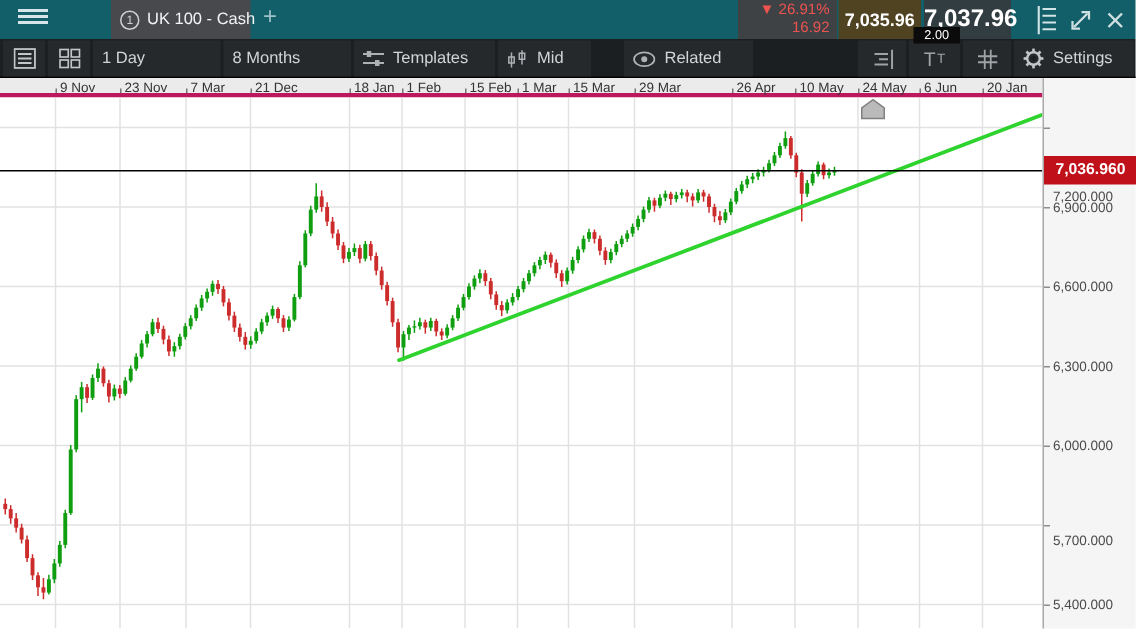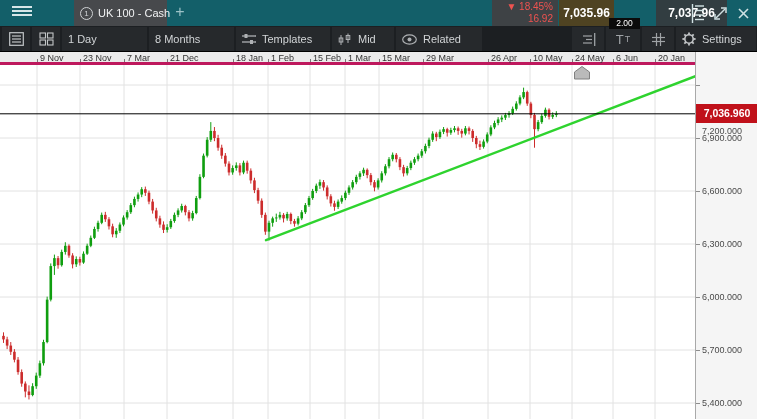--- a/index.html
+++ b/index.html
@@ -15,22 +15,22 @@
              color:#cfd2d4; font-size:8px; line-height:11px; text-align:center; flex:0 0 auto; }
   #tab-title { color:#f2f3f4; font-size:11px; white-space:nowrap; }
   #add-tab { position:absolute; left:170px; top:2px; width:20px; height:20px; color:#9cc2c7;
              font-size:16px; text-align:center; line-height:20px; cursor:pointer; }
   #change-box { position:absolute; left:492px; top:0; width:66px; height:26px; background:#3e4245;
                 display:flex; flex-direction:column; align-items:flex-end; justify-content:center;
                 padding-right:5px; }
   #change-box div { color:#ef5350; font-size:10px; line-height:12px; }
   #sell-btn { position:absolute; left:559px; top:0; width:55px; height:26px; background:#4f4322;
               color:#fff; font-size:12px; font-weight:bold; text-align:center; line-height:26px; cursor:pointer; }
-  #buy-btn  { position:absolute; left:616px; top:0; width:71px; height:26px; background:#323d41;
-              color:#fff; font-size:12px; font-weight:bold; text-align:center; line-height:26px; cursor:pointer;margin-left:40px; }
+  #buy-btn  { position:absolute; left:616px; top:0; width:58px; height:26px; background:#323d41;
+              color:#fff; font-size:16px; font-weight:bold; text-align:center; line-height:26px; cursor:pointer; }
   #spread-badge { position:absolute; left:609px; top:18px; width:31px; height:11px; background:#0b0b0b;
                   color:#fff; font-size:8.5px; text-align:center; line-height:11px; z-index:5; }
   .tb-icon { position:absolute; top:4px; cursor:pointer; }
   
   #toolbar { position:absolute; left:0; top:26px; width:757px; height:26px; background:#1c1f22;
              border-bottom:1px solid #000; }
   .tbtn { position:absolute; top:1px; height:24px; background:#26292c; display:flex; align-items:center;
           gap:6px; padding:0 6px; color:#d2d5d7; font-size:11px; cursor:pointer; }
   .tbtn svg { flex:0 0 auto; }
   
@@ -59,21 +59,21 @@
   <div id="tab">
     <div id="circle1">1</div>
     <span id="tab-title">UK 100 - Cash</span>
     <svg width="12" height="12" viewBox="0 0 12 12">
       <circle cx="5" cy="5" r="3.6" fill="none" stroke="#c9cbcd" stroke-width="1.3"></circle>
       <line x1="8" y1="8" x2="11" y2="11" stroke="#c9cbcd" stroke-width="1.3"></line>
     </svg>
   </div>
   <div id="add-tab">+</div>
   <div id="change-box">
-    <div><span>▼</span> <span>18.45%</span></div>
+    <div><span>▼</span> <span>26.91%</span></div>
     <div>16.92</div>
   </div>
   <div id="sell-btn">7,035.96</div>
   <div id="buy-btn">7,037.96</div>
   <div id="spread-badge">2.00</div>
   <svg class="tb-icon" style="left:691px;" width="15" height="19" viewBox="0 0 15 19">
     <line x1="1.5" y1="0" x2="1.5" y2="19" stroke="#d3e4e6" stroke-width="1.4"></line>
     <line x1="4" y1="2" x2="13" y2="2" stroke="#d3e4e6" stroke-width="1.4"></line>
     <line x1="4" y1="6.5" x2="13" y2="6.5" stroke="#d3e4e6" stroke-width="1.4"></line>
     <line x1="4" y1="11" x2="13" y2="11" stroke="#d3e4e6" stroke-width="1.4"></line>
@@ -124,21 +124,21 @@
   </div>
   <div class="tbtn" style="left:332px; width:62px;">
     <svg width="14" height="13" viewBox="0 0 14 13">
       <line x1="3" y1="2" x2="3" y2="12" stroke="#aeb1b4" stroke-width="1"></line>
       <rect x="1.2" y="5" width="3.6" height="4" fill="none" stroke="#aeb1b4" stroke-width="1"></rect>
       <line x1="10" y1="0.5" x2="10" y2="10" stroke="#aeb1b4" stroke-width="1"></line>
       <rect x="8.2" y="2.5" width="3.6" height="4" fill="none" stroke="#aeb1b4" stroke-width="1"></rect>
     </svg>
     <span>Mid</span>
   </div>
-  <div class="tbtn" style="left:396px; width:86px;">
+  <div class="tbtn" style="left:416px; width:86px;">
     <svg width="15" height="11" viewBox="0 0 15 11">
       <ellipse cx="7.5" cy="5.5" rx="6.8" ry="4.6" fill="none" stroke="#aeb1b4" stroke-width="1.2"></ellipse>
       <circle cx="7.5" cy="5.5" r="2" fill="#aeb1b4"></circle>
     </svg>
     <span>Related</span>
   </div>
   <div class="tbtn" style="left:572px; width:32px; justify-content:center;">
     <svg width="15" height="13" viewBox="0 0 15 13">
       <line x1="13.7" y1="0" x2="13.7" y2="13" stroke="#9fa3a6" stroke-width="1.3"></line>
       <line x1="2" y1="3" x2="11" y2="3" stroke="#9fa3a6" stroke-width="1.2"></line>
@@ -550,18 +550,18 @@
     <span class="y-lab" style="top: 28px; margin-top: 46px;">7,200.000</span>
     <span class="y-tick" style="top: 33px;"></span>
     <span class="y-lab" style="top: 81px;">6,900.000</span>
     <span class="y-tick" style="top: 86px;"></span>
     <span class="y-lab" style="top: 134px;">6,600.000</span>
     <span class="y-tick" style="top: 139px;"></span>
     <span class="y-lab" style="top: 187px;">6,300.000</span>
     <span class="y-tick" style="top: 192px;"></span>
     <span class="y-lab" style="top: 240px;">6,000.000</span>
     <span class="y-tick" style="top: 245px;"></span>
-    <span class="y-lab" style="top: 293px;">5,700.000</span>
+    <span class="y-lab" style="top: 303px;">5,700.000</span>
     <span class="y-tick" style="top: 298px;"></span>
     <span class="y-lab" style="top: 346px;">5,400.000</span>
     <span class="y-tick" style="top: 351px;"></span>
     <div id="price-badge" style="top: 52.3037px;">7,036.960</div>
   </div>
 
 </body></html>

